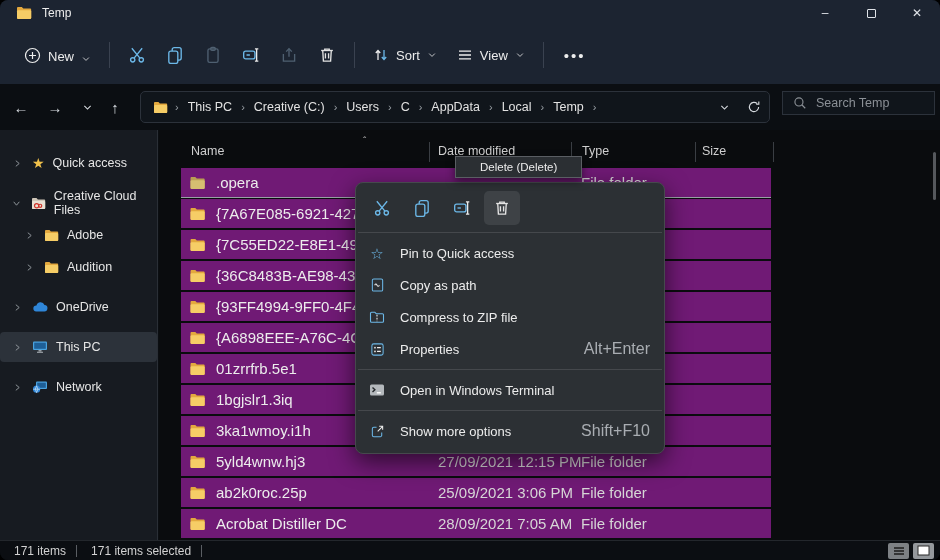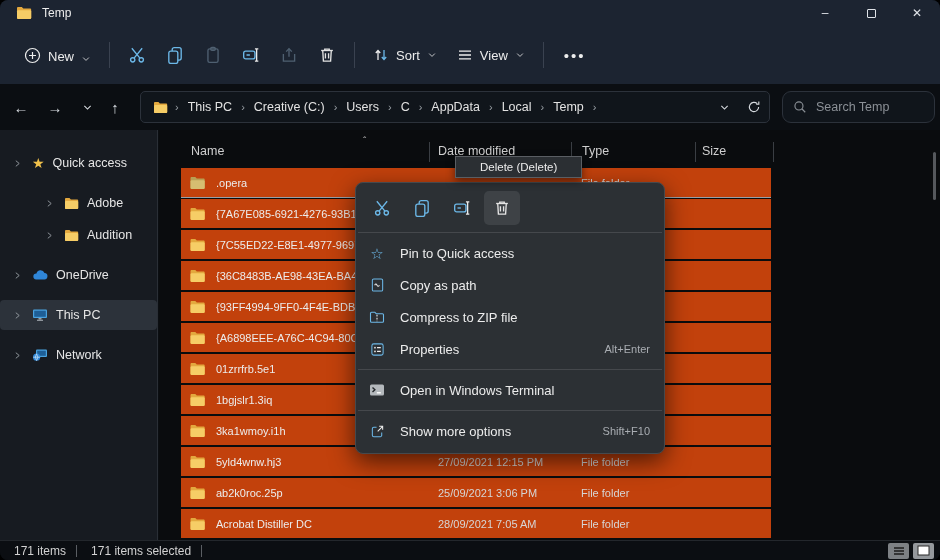--- a/index.html
+++ b/index.html
@@ -37,65 +37,65 @@
   .addressrow { position:absolute; top:84px; left:0; right:0; height:46px; background:#0b0e12; }
   .nav-btn { position:absolute; top:8px; width:30px; height:30px; display:flex;
     align-items:center; justify-content:center; color:#d7dbe0; font-size:15px; border-radius:4px; }
   .breadcrumb-box { position:absolute; left:140px; top:7px; width:630px; height:32px;
     background:#10151b; border:1px solid #2c323b; border-radius:5px;
     display:flex; align-items:center; font-size:12.5px; color:#e2e2e2; }
   .crumb { padding:0 2px; white-space:nowrap; }
   .crumb-sep { color:#9aa0a6; font-size:11px; padding:0 7px; }
   .breadcrumb-box .bc-folder { margin-left:12px; }
   .bc-right { margin-left:auto; display:flex; align-items:center; }
-  .search-box { position:absolute; left:782px; top:7px; width:153px; height:32px;
-    background:#10151b; border:1px solid #2c323b; border-radius:9px;
+  .search-box { position:absolute; left:782px; top:7px; width:153px; height:24px;
+    background:#10151b; border:1px solid #2c323b; border-radius:0;
     display:flex; align-items:center; gap:9px; padding:0 10px; }
   .search-box input { background:transparent; border:none; outline:none; color:#e2e2e2;
     font-size:12.5px; width:100px; font-family:"Liberation Sans", sans-serif; }
   .search-box input::placeholder { color:#8b9096; }
 
   
   .sidebar { position:absolute; top:130px; left:0; width:158px; bottom:20px;
     background:#171b21; border-right:1px solid #2a2f36; padding-top:18px; }
   .side-item { height:30px; display:flex; align-items:center; font-size:12.5px; color:#e6e6e6;
     padding-left:10px; gap:8px; margin-bottom:2px; border-radius:4px; }
   .side-item .sichev { width:14px; display:flex; justify-content:center; color:#9aa0a6; }
-  .side-item.indent1 { padding-left:42px; }
+  .side-item.indent1 { padding-left:22px; }
   .side-item.selected { background:#2c323a; }
   .side-gap { height:8px; }
   .star-glyph { color:#f0c14b; font-size:14px; line-height:1; }
 
   
   .main { position:absolute; top:130px; left:159px; right:0; bottom:20px; background:#0a0c0e; }
   .col-header { position:absolute; top:8px; left:0; right:0; height:28px; font-size:12.5px; color:#cfcfcf; }
   .col-label { position:absolute; top:6px; }
   .sort-caret { position:absolute; top:-2px; left:204px; color:#b8b8b8; font-size:10px; }
   .col-div { position:absolute; top:4px; width:1px; height:20px; background:#3a3e43; }
   .rows { position:absolute; top:38px; left:22px; width:590px; }
-  .frow { position:relative; height:29px; margin-bottom:2px; background:#c2410c;
-    display:flex; align-items:center; font-size:11px; color:#ececec; }
+  .frow { position:relative; height:29px; margin-bottom:2px; background:#701a75;
+    display:flex; align-items:center; font-size:15px; color:#ececec; }
   .frow.focused { box-shadow:0 1px 0 #9aa0a6; }
   .frow .ficon { margin-left:8px; margin-right:10px; }
   .frow .fname { width:220px; white-space:nowrap; overflow:hidden; }
   .frow .fdate { position:absolute; left:257px; color:#d6d6d6; }
   .frow .ftype { position:absolute; left:400px; color:#d6d6d6; }
   .vscroll { position:absolute; right:4px; top:22px; width:3px; height:48px; background:#55585c; border-radius:2px; }
 
   
   .ctx-menu { position:absolute; left:355px; top:182px; width:310px;
     background:#2c3034; border:1px solid #46494d; border-radius:8px;
     box-shadow:0 8px 24px rgba(0,0,0,.6); padding:5px 0 6px; z-index:20; }
   .ctx-iconrow { display:flex; align-items:center; height:40px; padding-left:8px; gap:4px; }
   .ctx-iconbtn { width:36px; height:34px; display:flex; align-items:center; justify-content:center; border-radius:5px; }
   .ctx-iconbtn.hovered { background:#3e4246; }
   .ctx-sep { height:1px; background:#45484c; margin:4px 2px; }
   .ctx-item { height:32px; display:flex; align-items:center; padding:0 14px 0 12px; font-size:13px; color:#ececec; }
   .ctx-item .ci-icon { width:18px; margin-right:14px; display:flex; justify-content:center; }
-  .ctx-item .shortcut { margin-left:auto; color:#a9adb2; font-size:11px; }
+  .ctx-item .shortcut { margin-left:auto; color:#a9adb2; font-size:16px; }
   .pin-star { color:#6cb8e8; font-size:15px; line-height:1; }
 
   
   .tooltip { position:absolute; left:455px; top:156px; z-index:30;
     background:#2b2f33; border:1px solid #5a5e63; color:#ececec;
     font-size:11.5px; padding:4px 24px; box-shadow:0 3px 8px rgba(0,0,0,.5); }
 
   
   .statusbar { position:absolute; left:0; right:0; bottom:0; height:20px; background:#0b0e12;
     border-top:1px solid #23272c; display:flex; align-items:center; font-size:12px; color:#d2d2d2; }
@@ -267,20 +267,36 @@
     <div class="side-item">
       <span class="sichev">
         <svg width="9" height="9" viewBox="0 0 16 16" fill="none" stroke="#9aa0a6" stroke-width="1.6">
             <path d="M5 3l6 5-6 5"></path>
           </svg>
       </span>
       <span class="star-glyph">★</span>
       <span>Quick access</span>
     </div>
     <div class="side-gap"></div>
+    <div class="side-item">
+      <span class="sichev">
+        <svg width="9" height="9" viewBox="0 0 16 16" fill="none" stroke="#9aa0a6" stroke-width="1.6">
+            <path d="M3 5l5 6 5-6"></path>
+          </svg>
+      </span>
+      <span>
+        <svg width="15" height="13" viewBox="0 0 16 14">
+            <path d="M1 2.2c0-.7.5-1.2 1.2-1.2h3.6l1.5 1.6H14c.7 0 1.2.5 1.2 1.2v8c0 .7-.5 1.2-1.2 1.2H2.2c-.7 0-1.2-.5-1.2-1.2z" fill="#cfc6b8"></path>
+            <rect x="1" y="4.2" width="14.2" height="8.8" rx="1.2" fill="#e9e1d3"></rect>
+            <circle cx="6" cy="9.5" r="2.3" fill="none" stroke="#d0352b" stroke-width="1.3"></circle>
+            <circle cx="9.8" cy="9.5" r="1.7" fill="none" stroke="#d0352b" stroke-width="1.3"></circle>
+          </svg>
+      </span>
+      <span>Creative Cloud Files</span>
+    </div>
     <div class="side-item indent1">
       <span class="sichev">
         <svg width="9" height="9" viewBox="0 0 16 16" fill="none" stroke="#9aa0a6" stroke-width="1.6">
             <path d="M5 3l6 5-6 5"></path>
           </svg>
       </span>
       <span>
         <svg width="15" height="13" viewBox="0 0 16 14">
             <path d="M1 2.2c0-.7.5-1.2 1.2-1.2h3.6l1.5 1.6H14c.7 0 1.2.5 1.2 1.2v8c0 .7-.5 1.2-1.2 1.2H2.2c-.7 0-1.2-.5-1.2-1.2z" fill="#e3a83e"></path>
             <rect x="1" y="4.2" width="14.2" height="8.8" rx="1.2" fill="#f6cd66"></rect>

